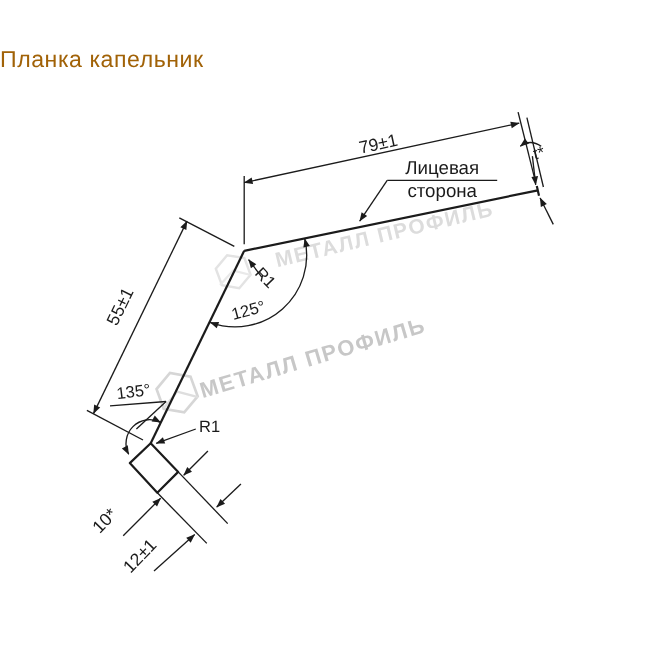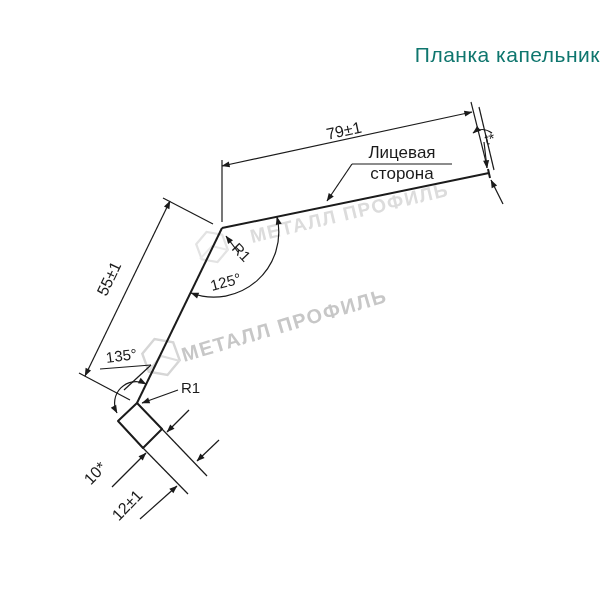--- a/index.html
+++ b/index.html
@@ -3,21 +3,21 @@
 <meta charset="utf-8">
 <style>
   html,body{margin:0;padding:0;}
   body{
     width:600px;height:600px;position:relative;overflow:hidden;
     background:#ffffff;
     font-family:"Liberation Sans", sans-serif;
   }
   .title{
     position:absolute;left:0;top:43px;width:600px;
-    text-align:right;font-size:21px;color:#0f766e;letter-spacing:0.5px;
+    text-align:left;font-size:21px;color:#a16207;letter-spacing:0.5px;
   }
   svg{position:absolute;left:0;top:0;}
   .dim-text{font-size:16px;fill:#1b1b1b;}
   .dim-text-small{font-size:15px;fill:#1b1b1b;}
   .face-text{font-size:17px;fill:#1b1b1b;}
   .wm{font-size:20px;font-weight:bold;letter-spacing:1.5px;fill:#c7c7c7;}
   .wm-light{font-size:19px;font-weight:bold;letter-spacing:1.5px;fill:#dcdcdc;}
 </style>
 </head>
 <body>

